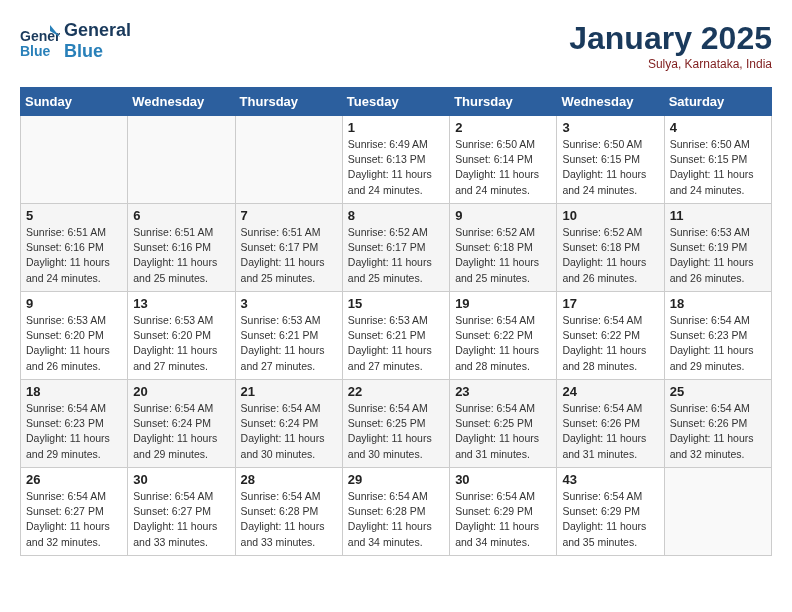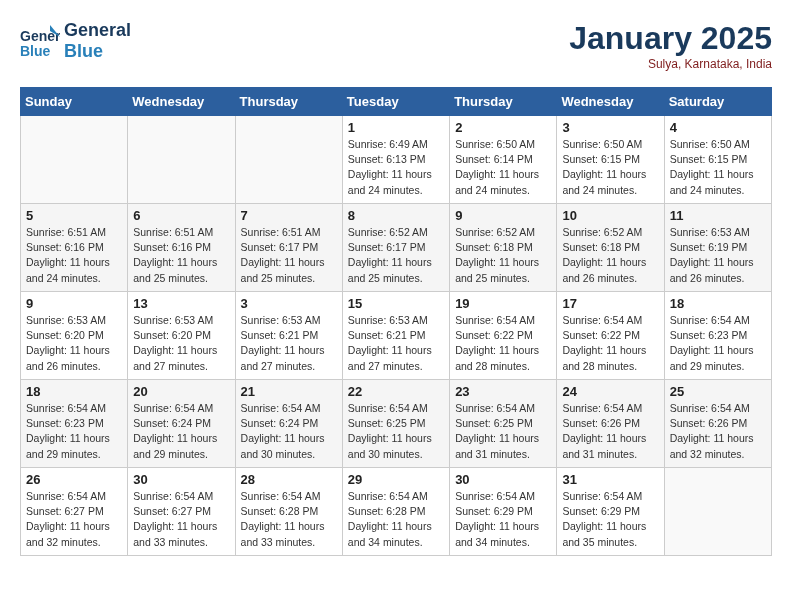--- a/index.html
+++ b/index.html
@@ -237,19 +237,19 @@
         </td>
         <td>
           <div class="day-num">29</div>
           <div class="day-info">Sunrise: 6:54 AM<br>Sunset: 6:28 PM<br>Daylight: 11 hours<br>and 34 minutes.</div>
         </td>
         <td>
           <div class="day-num">30</div>
           <div class="day-info">Sunrise: 6:54 AM<br>Sunset: 6:29 PM<br>Daylight: 11 hours<br>and 34 minutes.</div>
         </td>
         <td>
-          <div class="day-num">31</div>
+          <div class="day-num">43</div>
           <div class="day-info">Sunrise: 6:54 AM<br>Sunset: 6:29 PM<br>Daylight: 11 hours<br>and 35 minutes.</div>
         </td>
         <td class="empty-cell"></td>
       </tr>
     </tbody>
 </table>
 
 </body></html>

